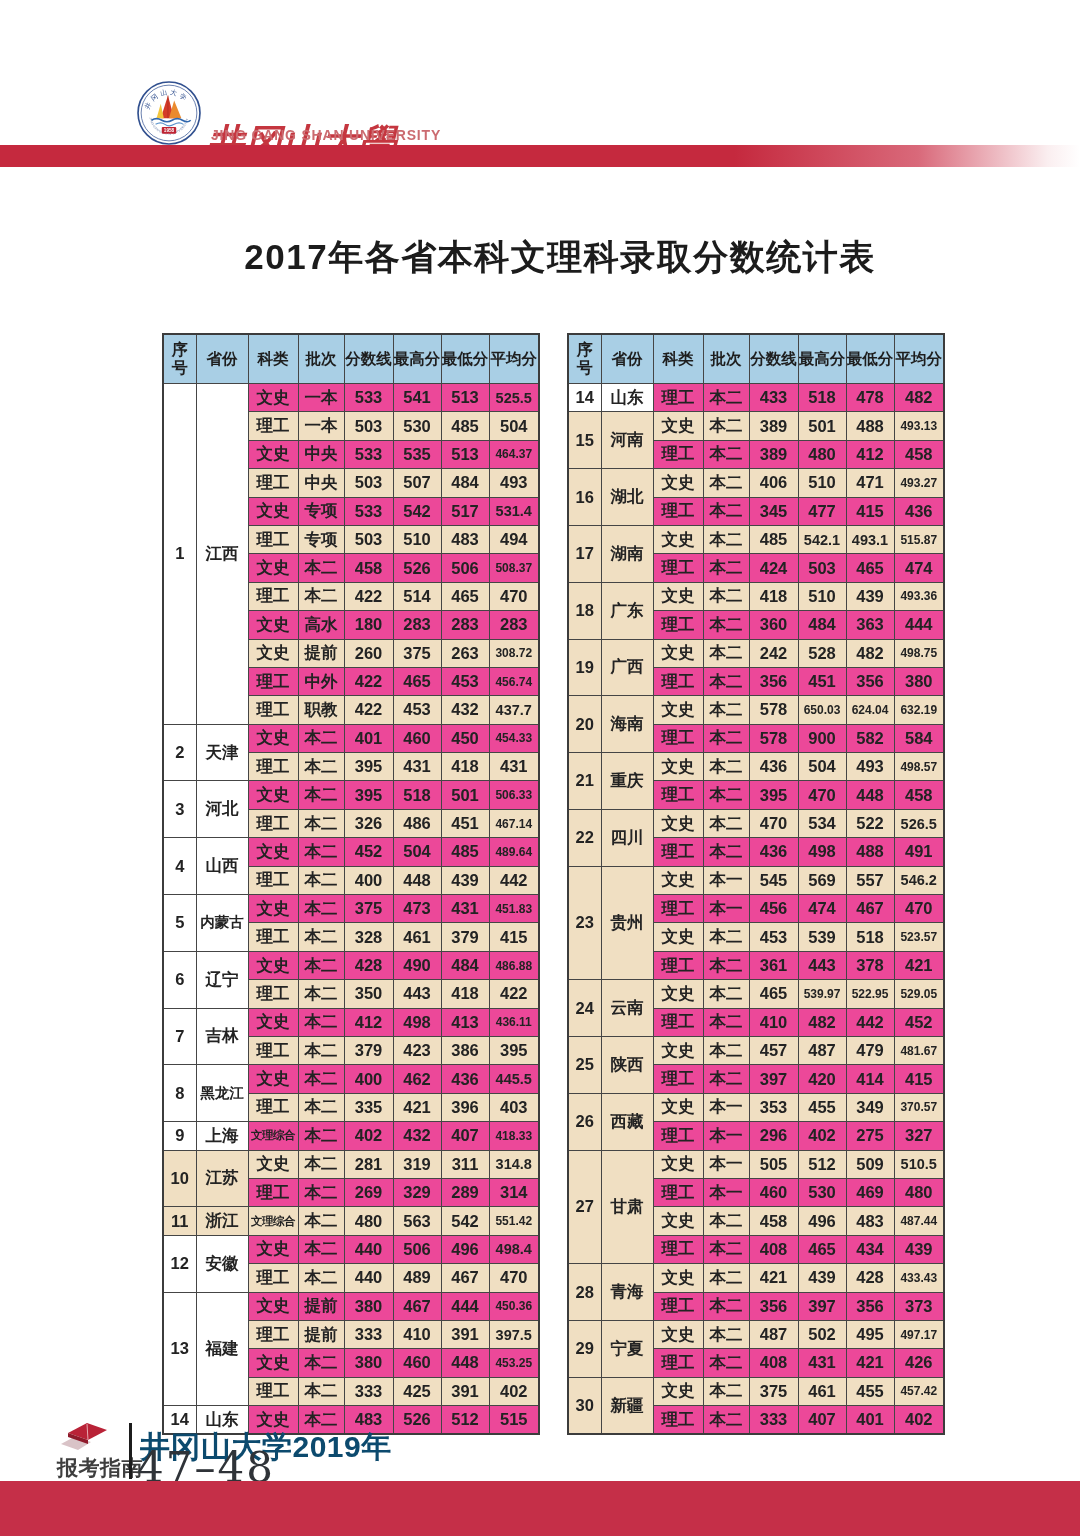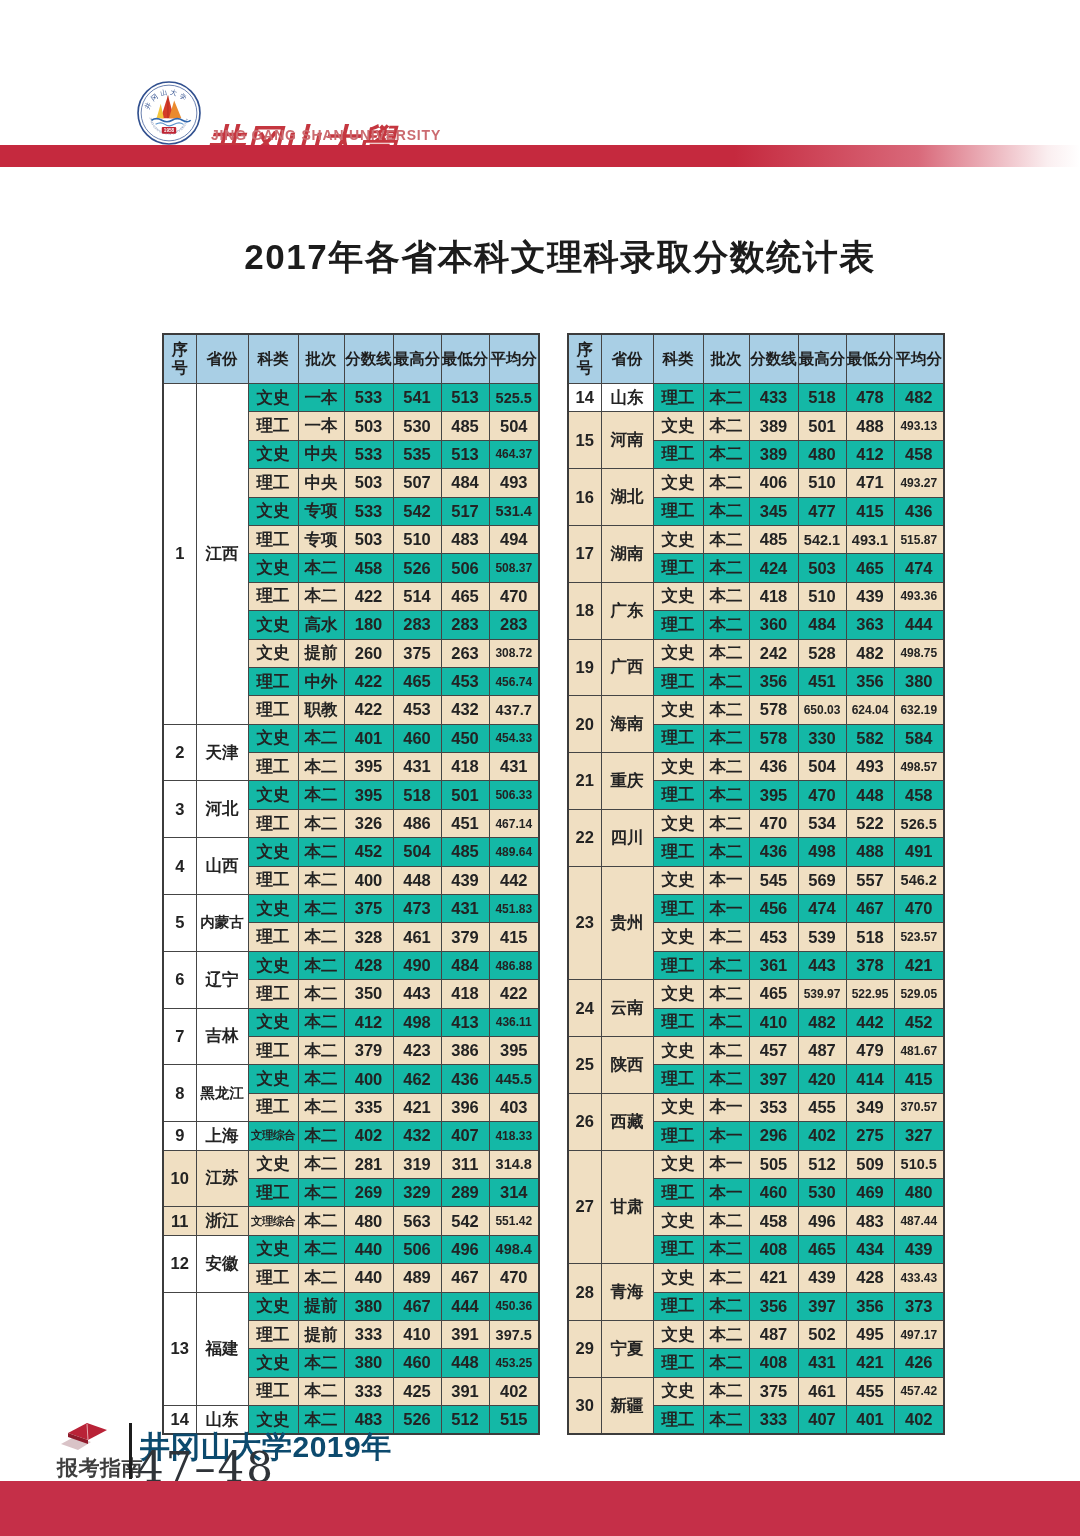--- a/index.html
+++ b/index.html
@@ -23,21 +23,21 @@
   .red-band{
     position:absolute;left:0;top:145px;width:1080px;height:22px;
     background:linear-gradient(90deg,#c5293e 0%,#c5293e 68%,#d9697a 85%,rgba(197,41,62,0.08) 97%,rgba(197,41,62,0) 100%);
   }
   
   .page-title{
     position:absolute;left:0;top:234px;width:1120px;height:46px;
     text-align:center;font-size:35px;font-weight:bold;color:#1c1c1c;letter-spacing:1.5px;
   }
   
-  .tbl{position:absolute;top:333px;border-collapse:collapse;table-layout:fixed;background:#14b8a6;}
+  .tbl{position:absolute;top:333px;border-collapse:collapse;table-layout:fixed;background:#ec4899;}
   .tbl-left{left:162px;}
   .tbl-right{left:567px;}
   .tbl,.tbl th,.tbl td{border:1px solid #454545;}
   .tbl{border:2px solid #3c3c3c;}
   .tbl th{
     background:#a9cfe5;height:48px;padding:0;text-align:center;vertical-align:middle;
     font-size:15.5px;font-weight:bold;color:#1e1e1e;white-space:nowrap;overflow:hidden;
   }
   .tbl th.col0{white-space:normal;word-break:break-all;line-height:1.15;font-size:16px;}
   .tbl td{
@@ -583,21 +583,21 @@
         <td>本二</td>
         <td>578</td>
         <td class="f13">650.03</td>
         <td class="f13">624.04</td>
         <td class="f13">632.19</td>
       </tr>
       <tr class="">
         <td>理工</td>
         <td>本二</td>
         <td>578</td>
-        <td>330</td>
+        <td>900</td>
         <td>582</td>
         <td>584</td>
       </tr>
       <tr class="tan">
         <td class="seq" rowspan="2">21</td>
         <td class="prov " rowspan="2">重庆</td>
         <td>文史</td>
         <td>本二</td>
         <td>436</td>
         <td>504</td>

